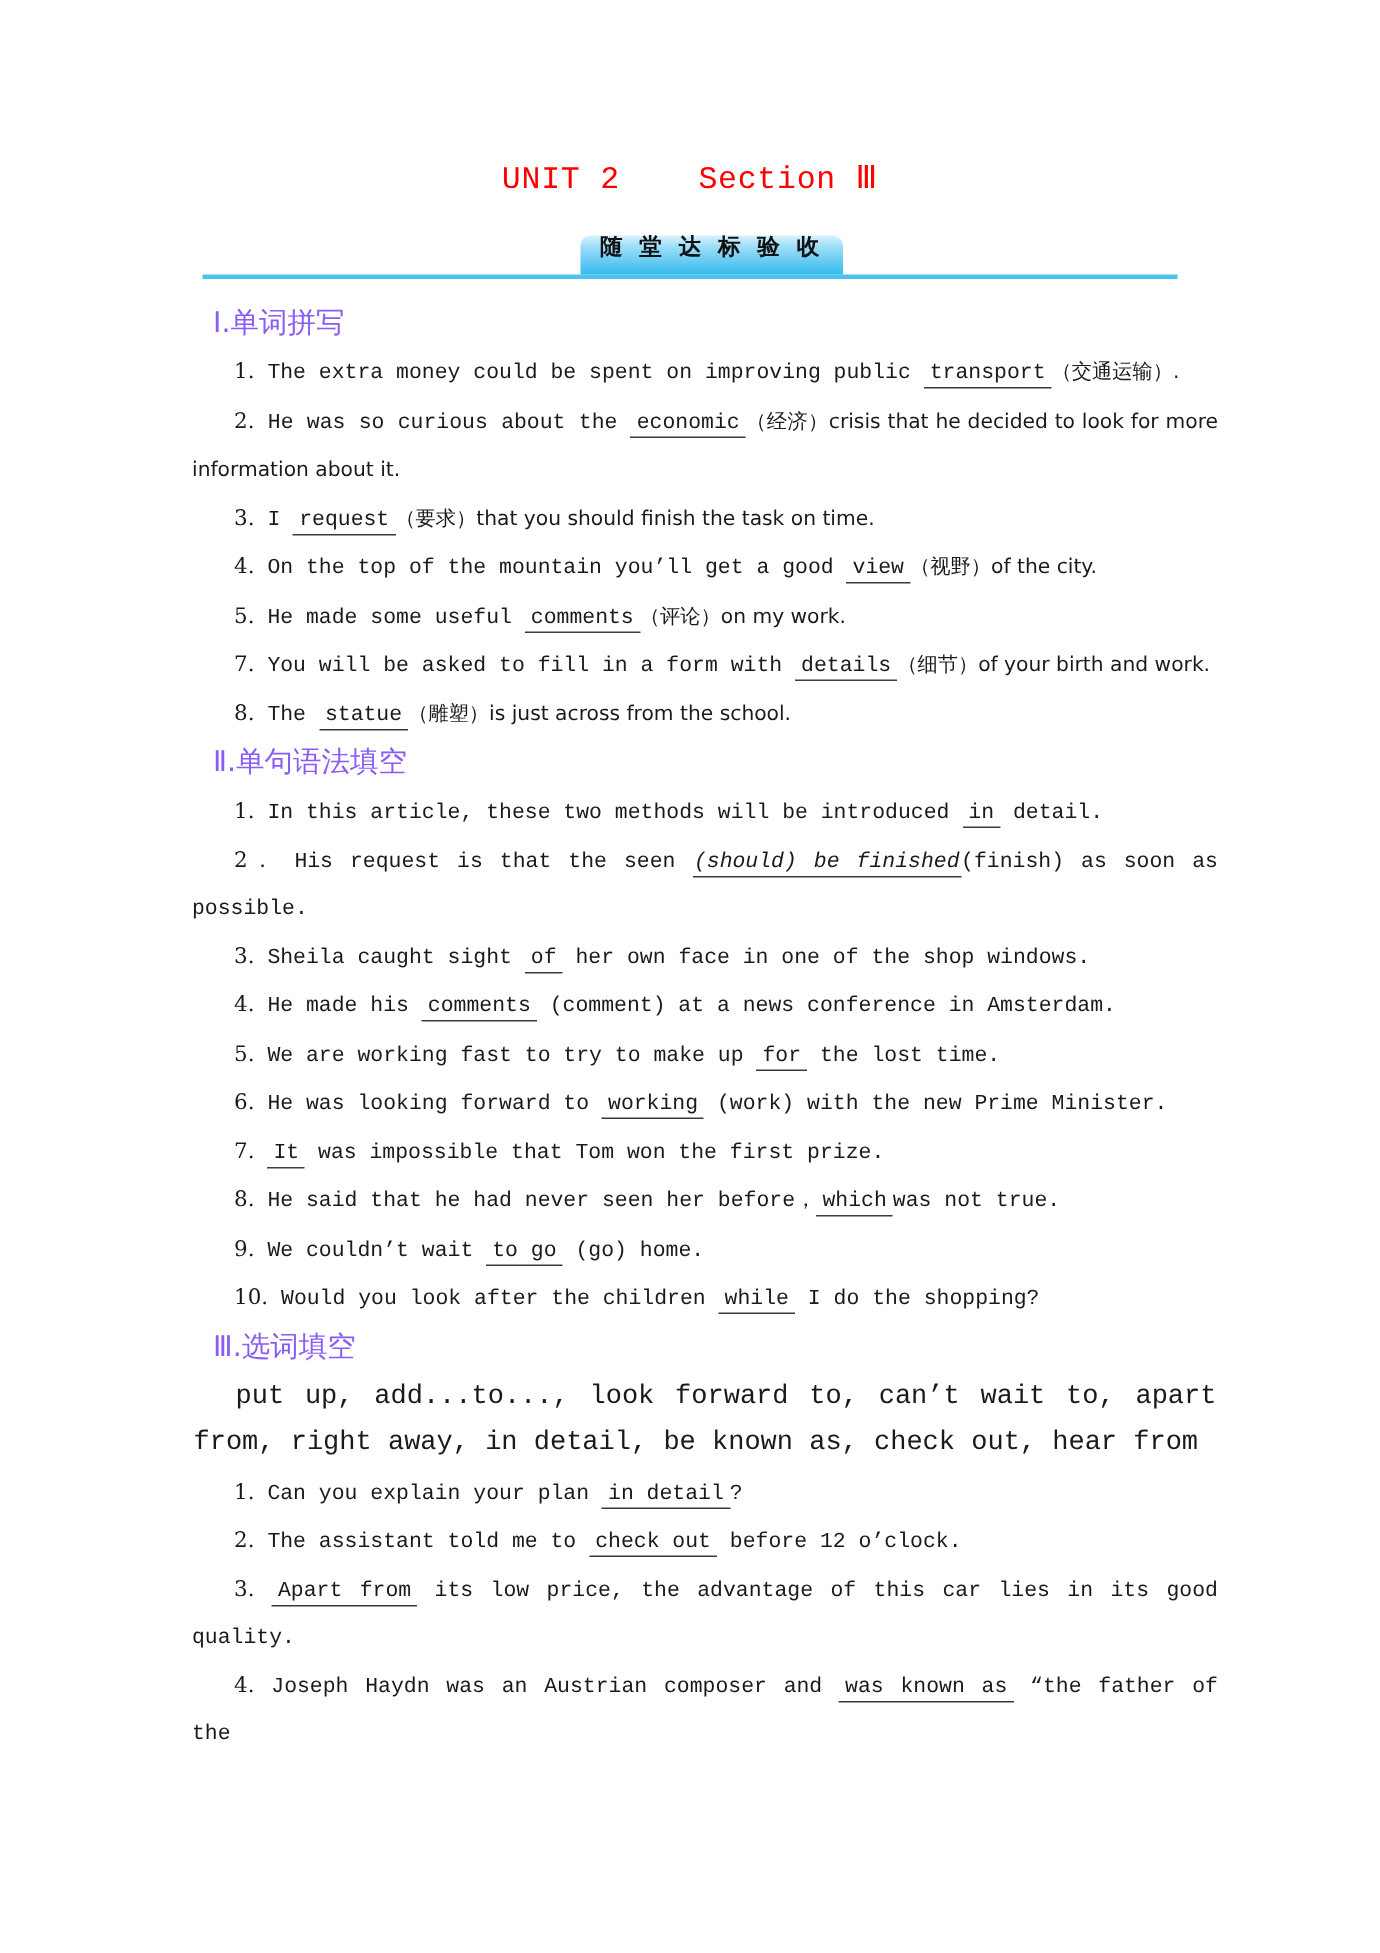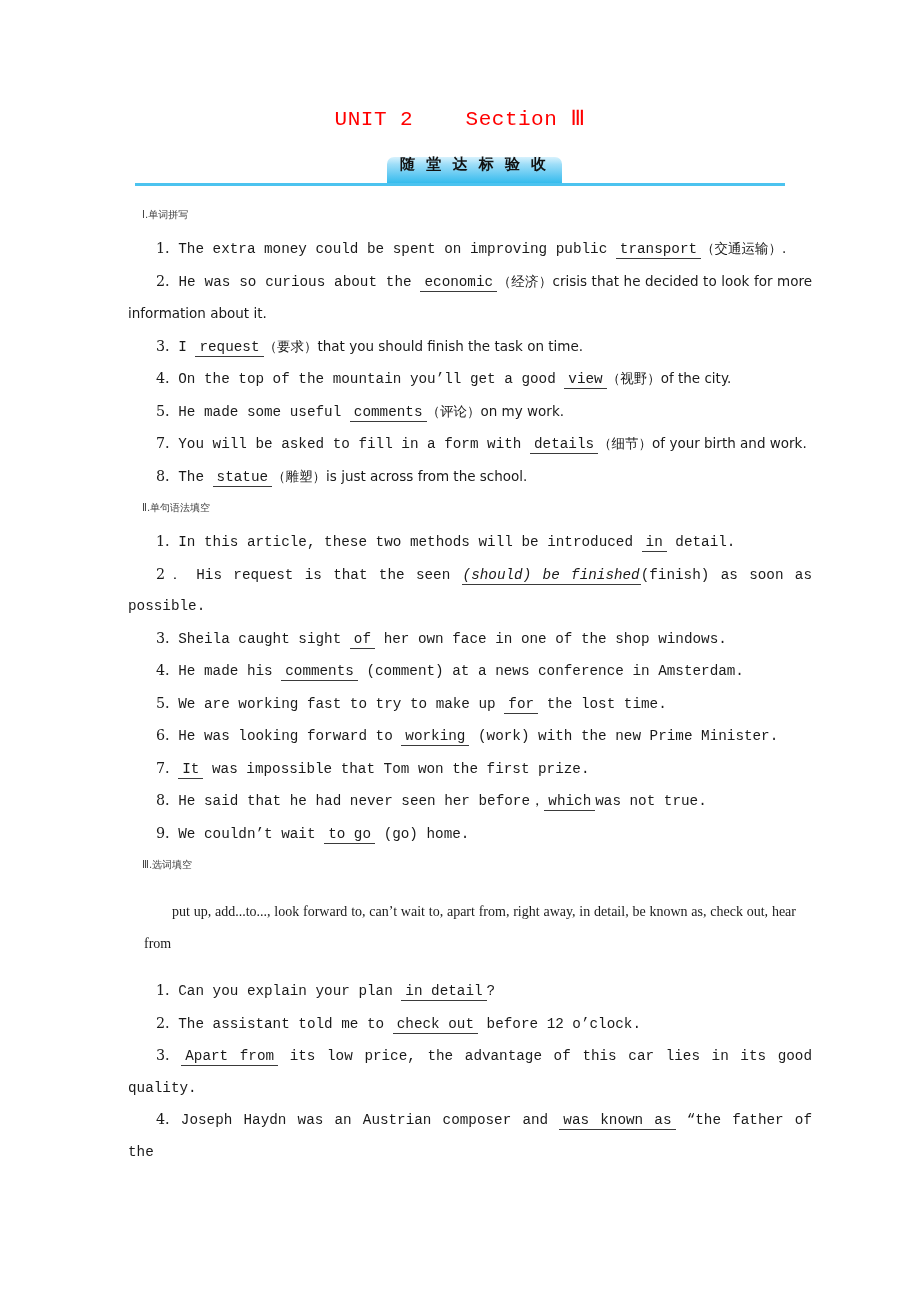--- a/index.html
+++ b/index.html
@@ -81,48 +81,47 @@
   
   .content {
     position: absolute;
     left: 128px;
     top: 200px;
     width: 684px;
   }
 
   .sec-head {
     font-family: "DejaVu Sans", "Liberation Sans", sans-serif;
-    font-size: 10px;
-    color: #404040;
+    font-size: 19px;
+    color: #8b5cf6;
     margin: 0 0 3px 0;
     padding-left: 14px;
     line-height: 30px;
     white-space: pre;
   }
 
   .q {
     font-size: 14.3px;
     line-height: 31.5px;
     margin: 0;
     text-align: justify;
     text-justify: inter-word;
     text-align-last: left;
     color: #1a1a1a;
     word-spacing: 0px;
   }
   .q.indent { text-indent: 28px; }
 
   .wordbank {
-    font-size: 14px;
+    font-size: 18px;
     line-height: 31.5px;
-    margin: 16px;
+    margin: 1px;
     text-align: justify;
     text-align-last: left;
     color: #1a1a1a;
-    font-family: Liberation Serif, serif;
   }
   .wordbank.indent { text-indent: 28px; }
 
   
   .ans {
     border-bottom: 1px solid #3a3a3a;
     padding: 0 4px 1px 4px;
     white-space: nowrap;
   }
   .ans.tight { padding: 0 1px 1px 1px; font-style: italic; }
@@ -184,20 +183,21 @@
     <p class="q indent"><span class="rom">5.</span> <span>We are working fast to try to make up</span> <span class="ans">for</span> <span>the lost time.</span></p>
 
     <p class="q indent"><span class="rom">6.</span> <span>He was looking forward to</span> <span class="ans">working</span> <span>(work) with the new Prime Minister.</span></p>
 
     <p class="q indent"><span class="rom">7.</span> <span class="ans">It</span> <span>was impossible that Tom won the first prize.</span></p>
 
     <p class="q indent"><span class="rom">8.</span> <span>He said that he had never seen her before，</span><span class="ans">which</span><span>was not true.</span></p>
 
     <p class="q indent"><span class="rom">9.</span> <span>We couldn’t wait</span> <span class="ans">to go</span> <span>(go) home.</span></p>
 
+    <p class="q indent"><span class="rom">10.</span> <span>Would you look after the children</span> <span class="ans">while</span> <span>I do the shopping?</span></p>
 
     <div class="sec-head cn-head">Ⅲ.选词填空</div>
 
     <p class="wordbank indent">put up, add...to..., look forward to, can’t wait to, apart from, right away, in detail, be known as, check out, hear from</p>
 
     <p class="q indent"><span class="rom">1.</span> <span>Can you explain your plan</span> <span class="ans">in detail</span><span>?</span></p>
 
     <p class="q indent"><span class="rom">2.</span> <span>The assistant told me to</span> <span class="ans">check out</span> <span>before 12 o’clock.</span></p>
 
     <p class="q indent"><span class="rom">3.</span> <span class="ans">Apart from</span> <span>its low price, the advantage of this car lies in its good quality.</span></p>

